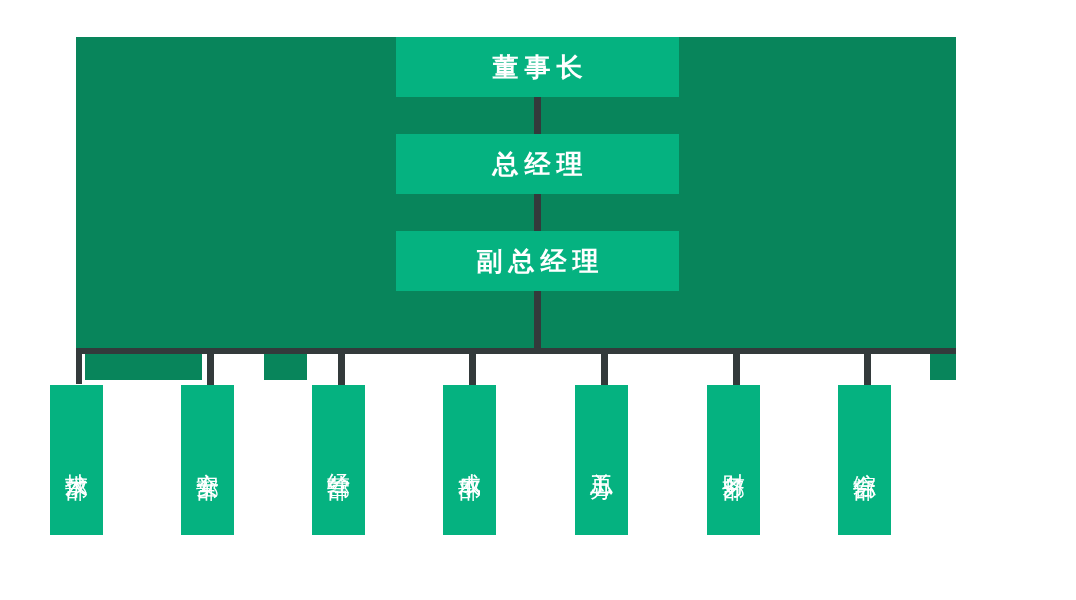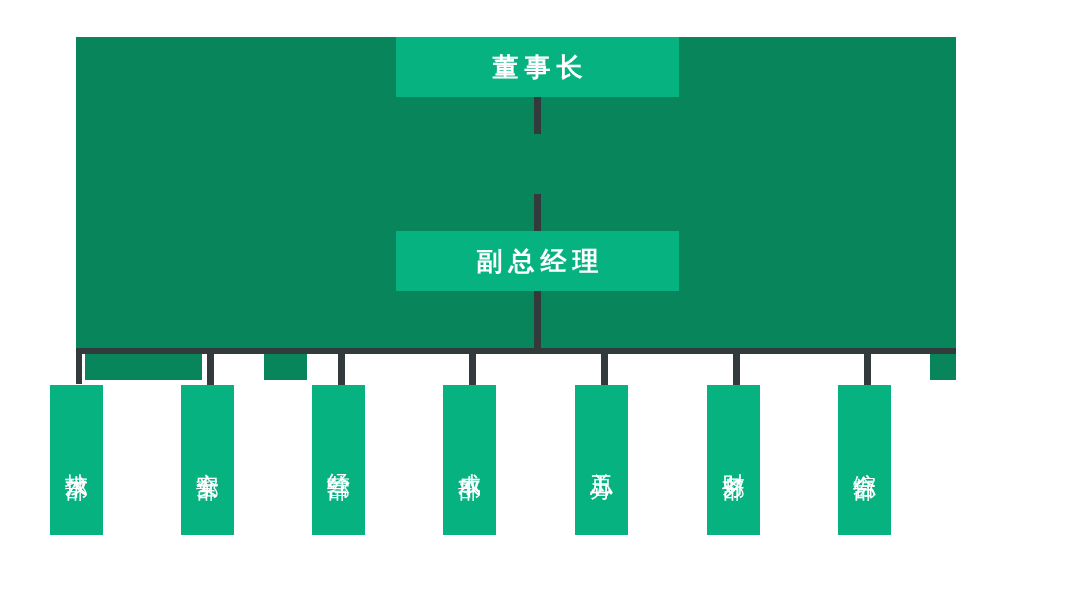--- a/index.html
+++ b/index.html
@@ -108,20 +108,23 @@
   <div class="backdrop"></div>
   <div class="backdrop-tab" style="left:85px;  top:348px; width:117px; height:32px;"></div>
   <div class="backdrop-tab" style="left:264px; top:348px; width:43px;  height:32px;"></div>
   <div class="backdrop-tab" style="left:930px; top:348px; width:70px;  height:32px;"></div>
 
   <div class="exec-box chairman">
     <span>董事长</span>
   </div>
   <div class="v-conn" style="left:534px; top:97px; height:37px;"></div>
 
+  <div class="exec-box gm">
+    <span>总经理</span>
+  </div>
   <div class="v-conn" style="left:534px; top:194px; height:37px;"></div>
 
   <div class="exec-box deputy-gm">
     <span>副总经理</span>
   </div>
   <div class="v-conn" style="left:534px; top:291px; height:60px;"></div>
 
   <div class="h-bus"></div>
   <div class="bus-end" style="left:76px;"></div>
   <div class="bus-end" style="left:994px;"></div>

